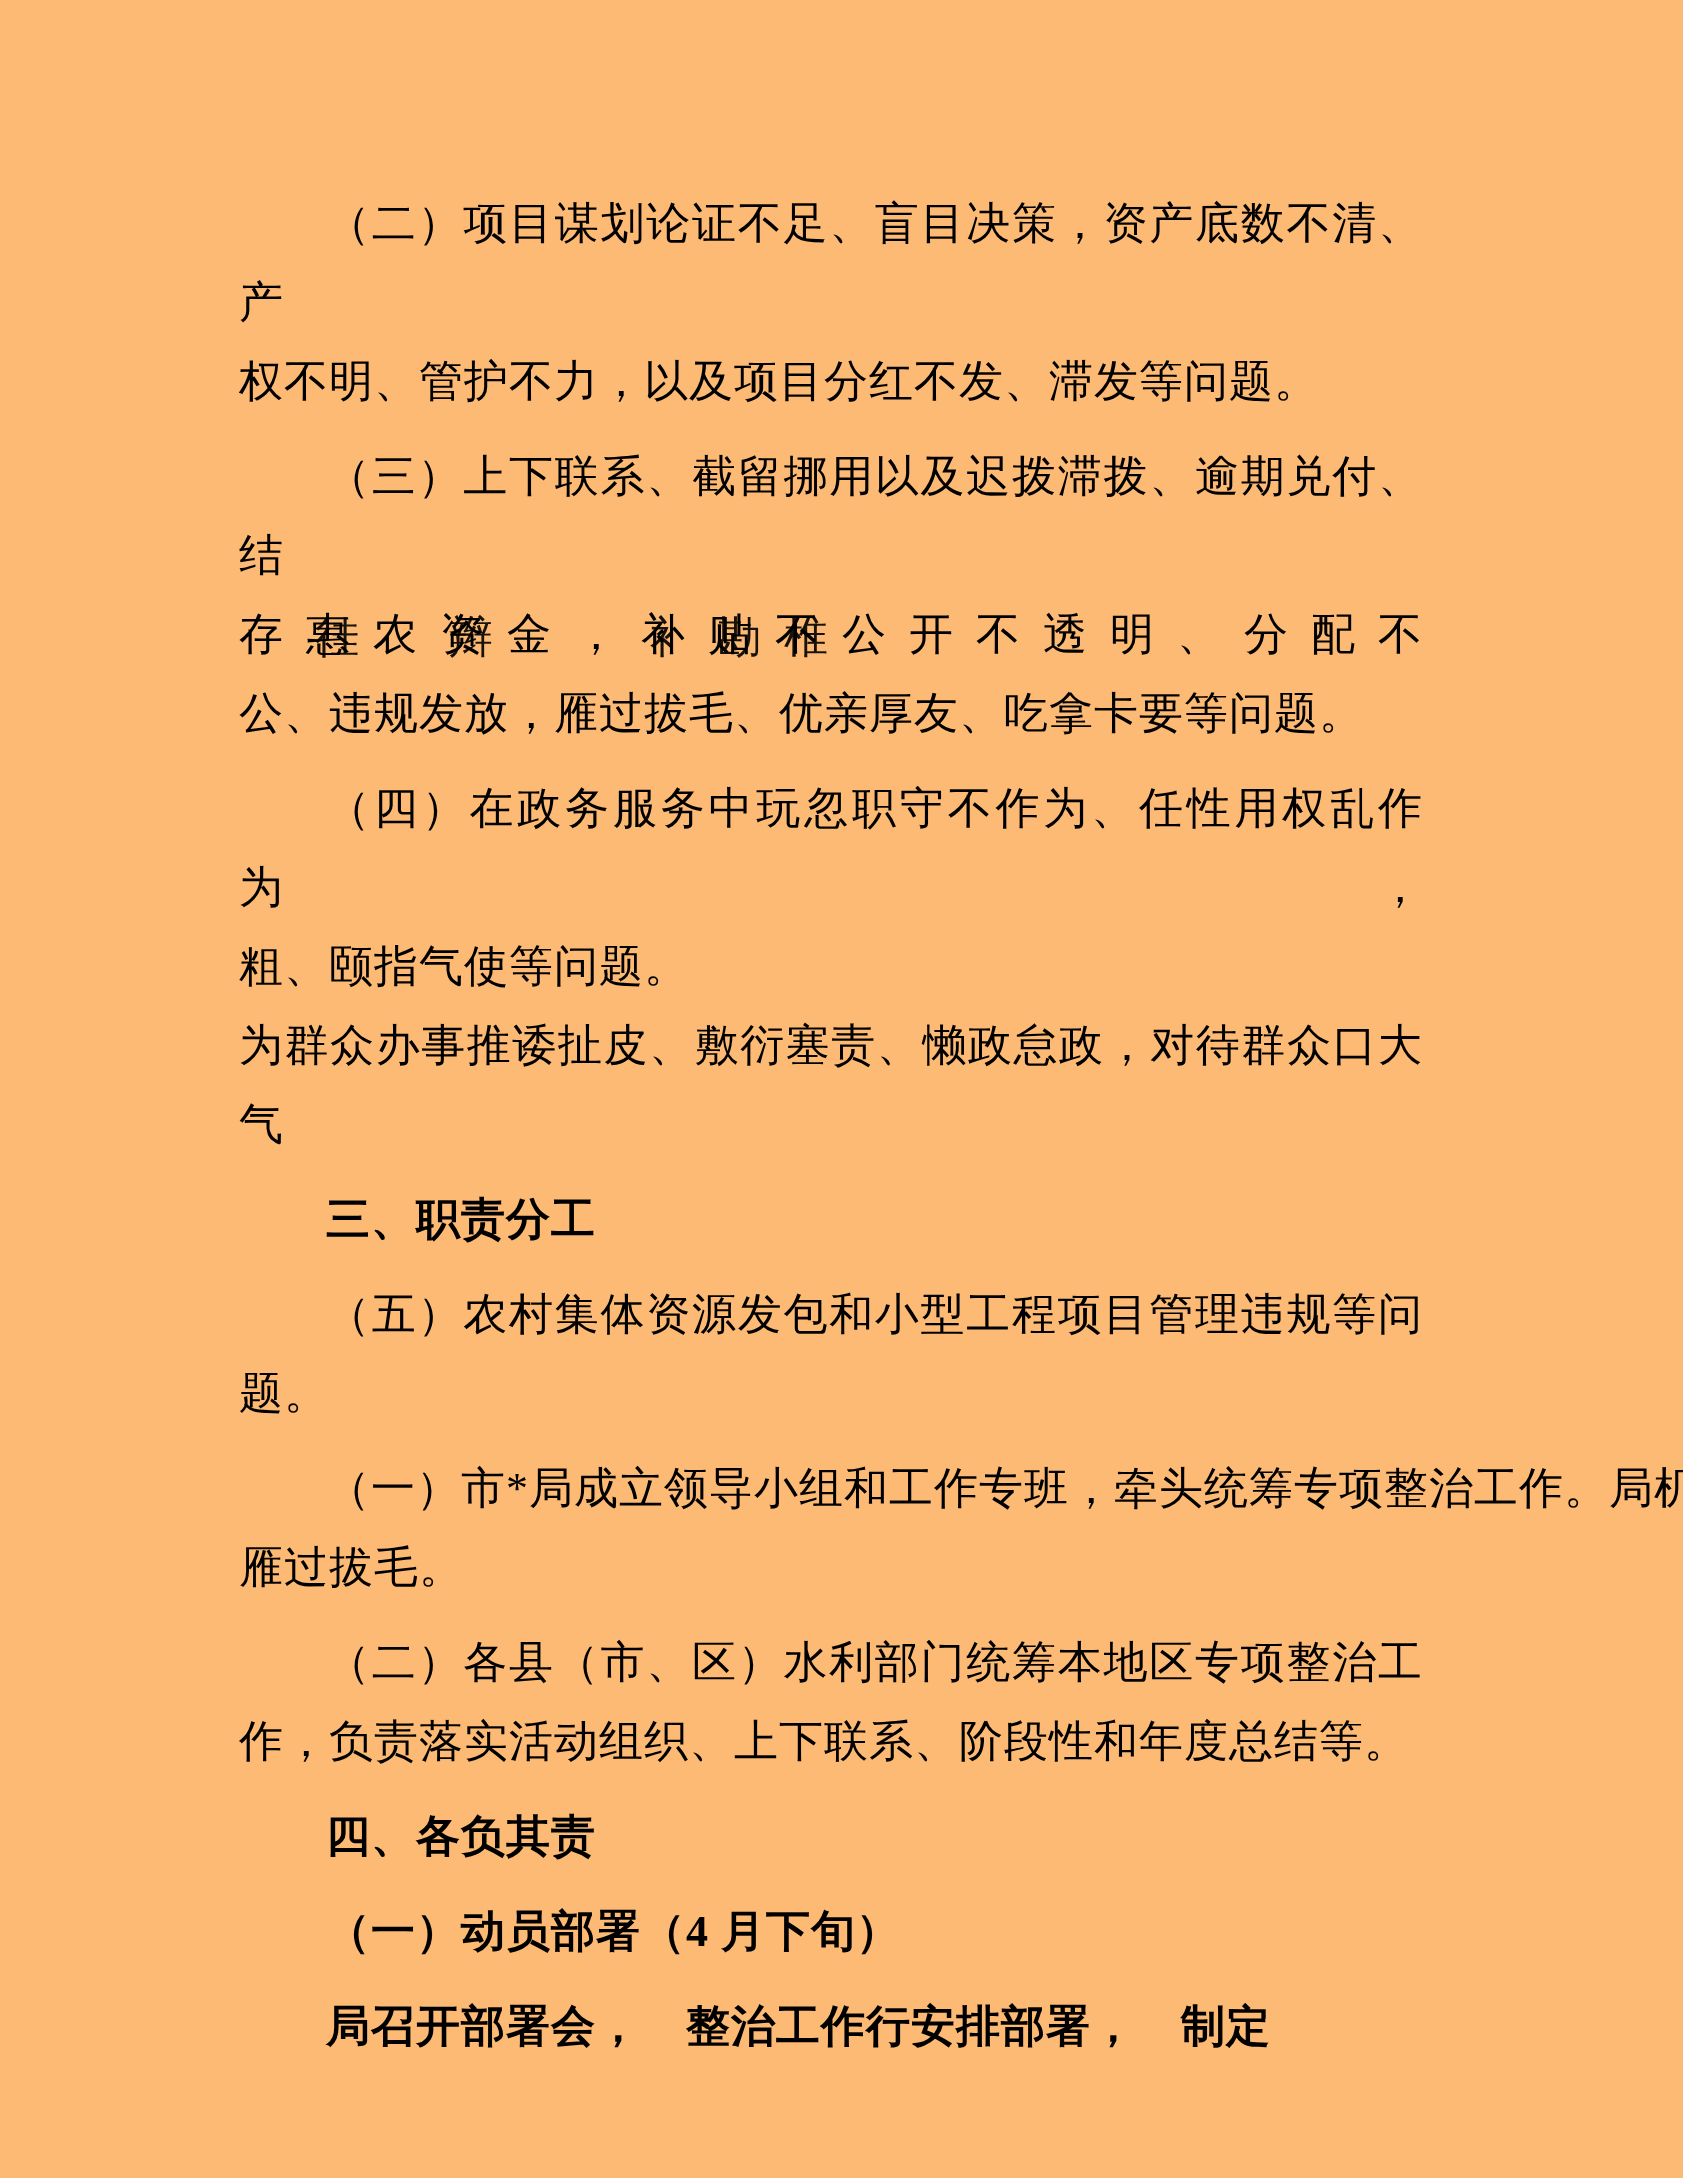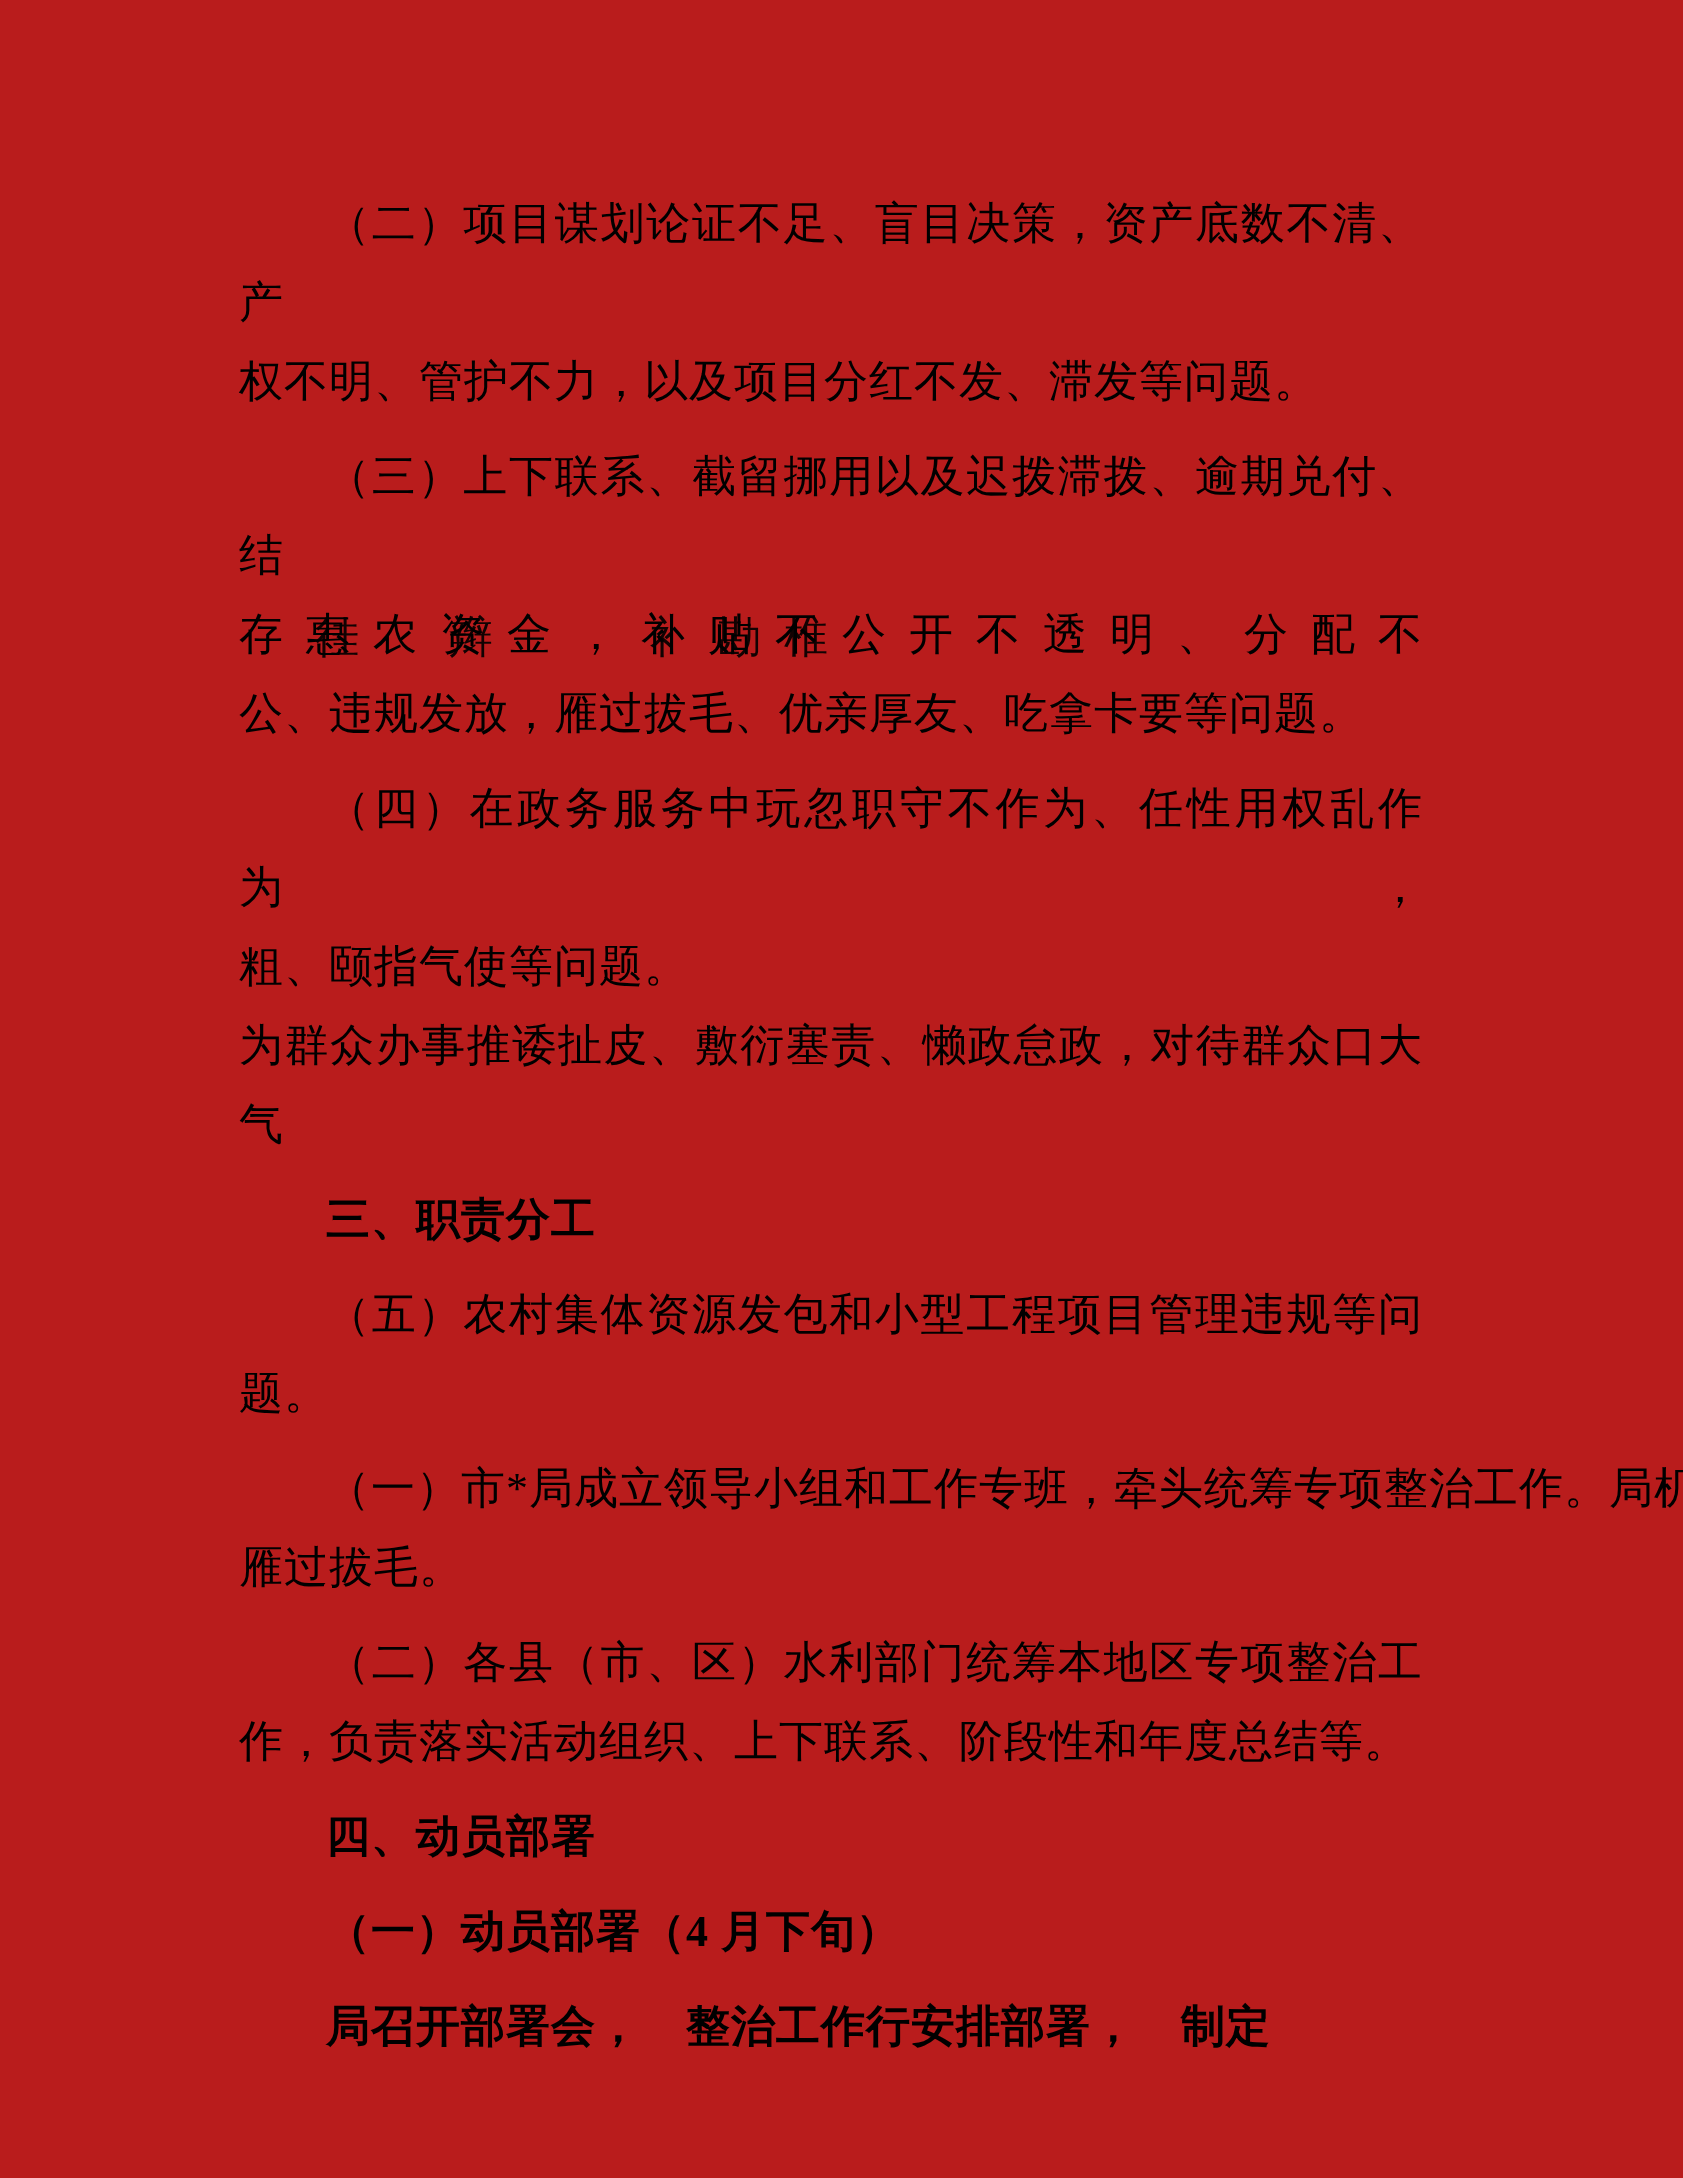--- a/index.html
+++ b/index.html
@@ -1,20 +1,20 @@
 <!DOCTYPE html>
 <html><head>
 <meta charset="utf-8">
 <style>
   html,body{margin:0;padding:0;background:#ffffff;}
   .page{
     position:relative;
     width:1683px;
     height:2178px;
-    background:#b91c1c;
+    background:#fdba74;
     overflow:hidden;
     font-family:"Liberation Serif","DejaVu Serif",serif;
     color:#000000;
   }
   .content{
     position:absolute;
     left:239px;
     top:184px;
     width:1184px;
   }
@@ -100,21 +100,21 @@
       <div class="line end indent nowrap">（一）市*局成立领导小组和工作专班，牵头统筹专项整治工作。局机关</div>
       <div class="line end">雁过拔毛。</div>
     </div>
 
     <div class="para">
       <div class="line fill indent">（二）各县（市、区）水利部门统筹本地区专项整治工</div>
       <div class="line end">作，负责落实活动组织、上下联系、阶段性和年度总结等。</div>
     </div>
 
     <div class="para hgap">
-      <div class="line end indent bold">四、动员部署</div>
+      <div class="line end indent bold">四、各负其责</div>
     </div>
 
     <div class="para">
       <div class="line end indent bold">（一）动员部署（4 月下旬）</div>
     </div>
 
     <div class="para">
       <div class="line end indent bold">局召开部署会，　整治工作行安排部署，　制定</div>
     </div>
 

